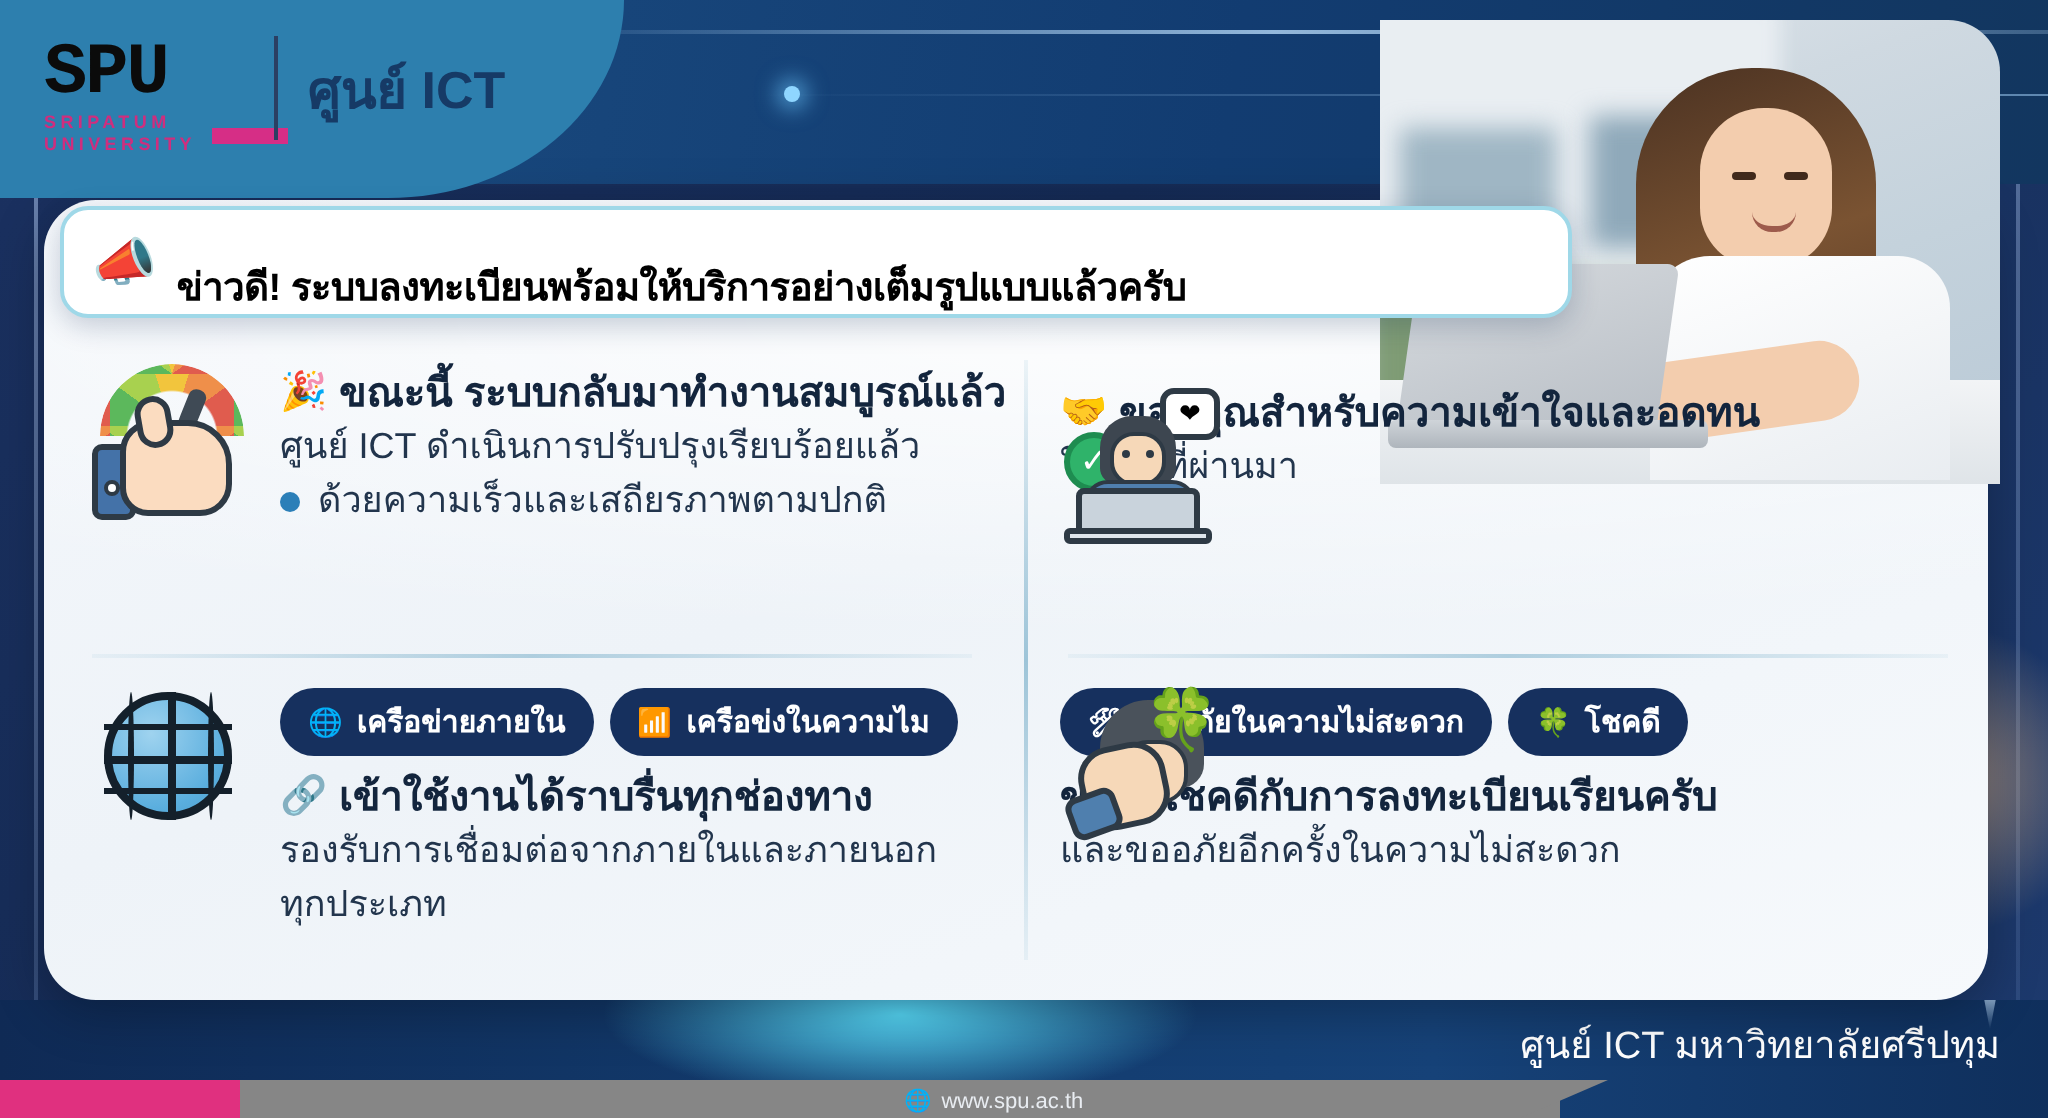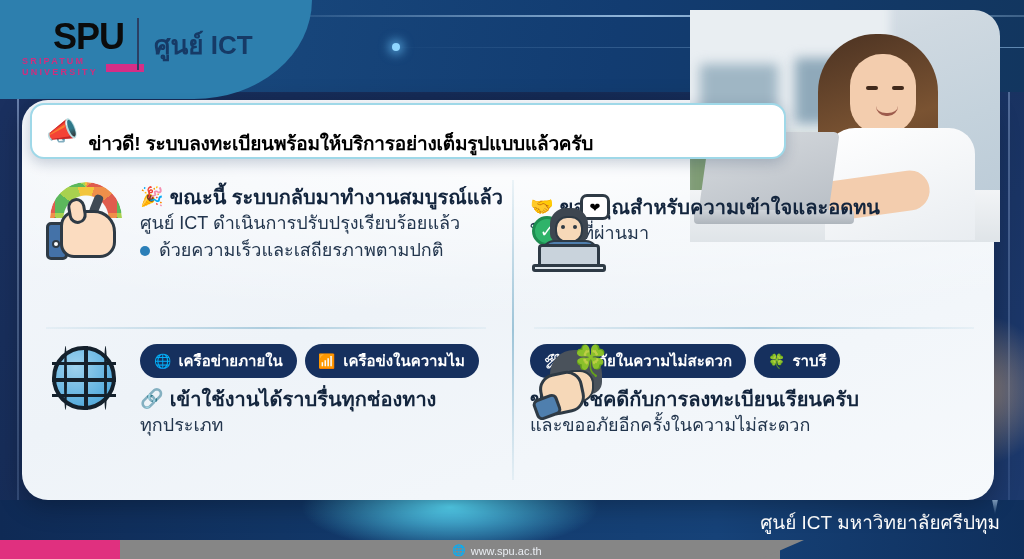--- a/index.html
+++ b/index.html
@@ -26,21 +26,21 @@
             background:#8fd6ff; box-shadow:0 0 10px 4px rgba(110,200,255,.55); }
 
   
   .headplate{ position:absolute; left:0; top:0; width:300px; height:92px; background:#ffffff;
               border-bottom-right-radius:110px 92px; z-index:3; }
   .headplate:after{ content:""; position:absolute; left:0; top:0; width:312px; height:99px;
               border-bottom-right-radius:118px 99px; background:#2d7fae; z-index:-1; }
 
   .logo{ position:absolute; left:22px; top:20px; z-index:6; }
   .logo .spu{ font-weight:bold; font-size:36px; letter-spacing:-1px; color:#0b0b0b; line-height:34px;
-              font-family:Liberation Sans, sans-serif;margin-left:31px; }
+              font-family:Liberation Mono, monospace; }
   .logo .sub{ display:flex; flex-direction:column; margin-top:2px; }
   .logo .sub span{ font-size:9px; letter-spacing:2.2px; color:#cf2e7e; font-weight:bold; line-height:11px;}
   .logo .pinkbar{ position:absolute; left:84px; top:44px; width:38px; height:8px; background:#d62e86; }
   .logo .divider{ position:absolute; left:115px; top:-2px; width:2px; height:52px; background:#2b3f63; }
   .logo .ictlabel{ position:absolute; left:132px; top:4px; font-size:26px; font-weight:bold; color:#163a66;
                    white-space:nowrap; }
 
   
   .card{ position:absolute; left:22px; top:100px; width:972px; height:400px;
          background:linear-gradient(160deg,#f4f7fb 0%,#eef3f8 45%,#f6f9fc 100%);
@@ -309,41 +309,42 @@
           </span>
           <span class="pill">
             <span class="pi">📶</span>
             <span>เครือข่งในความไม</span>
           </span>
         </div>
         <div class="lead">
           <span class="em">🔗</span>
           <span>เข้าใช้งานได้ราบรื่นทุกช่องทาง</span>
         </div>
+        <div class="sub1">รองรับการเชื่อมต่อจากภายในและภายนอก</div>
         <div class="sub1">ทุกประเภท</div>
       </div>
     </div>
 
     <div class="quad q4">
       <div class="qicon ic-sad">
         <div class="shead"></div>
         <div class="sface"></div>
         <div class="shand"></div>
         <div class="ssleeve"></div>
         <div class="clover">🍀</div>
       </div>
       <div class="qbody">
         <div class="pillrow">
           <span class="pill">
             <span class="pi">🛠</span>
             <span>ขออภัยในความไม่สะดวก</span>
           </span>
           <span class="pill">
             <span class="pi">🍀</span>
-            <span>ราบรี</span>
+            <span>โชคดี</span>
           </span>
         </div>
         <div class="lead">
           <span>ขอให้โชคดีกับการลงทะเบียนเรียนครับ</span>
         </div>
         <div class="sub1">และขออภัยอีกครั้งในความไม่สะดวก</div>
       </div>
     </div>
   </div>
 

